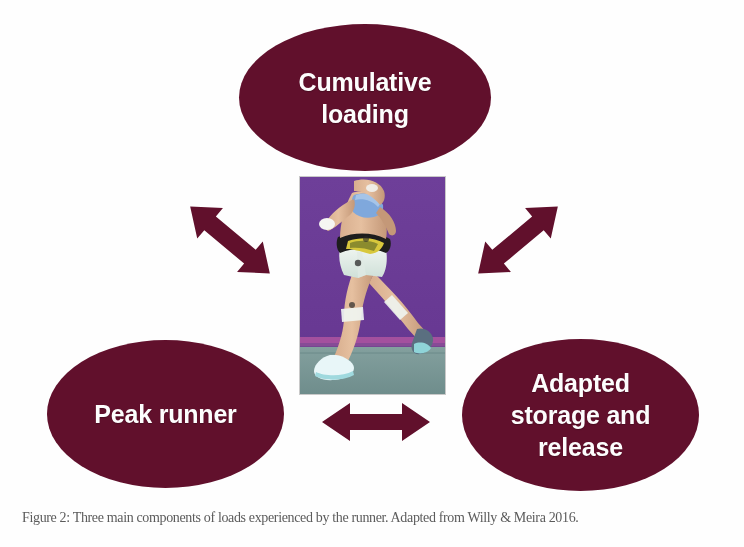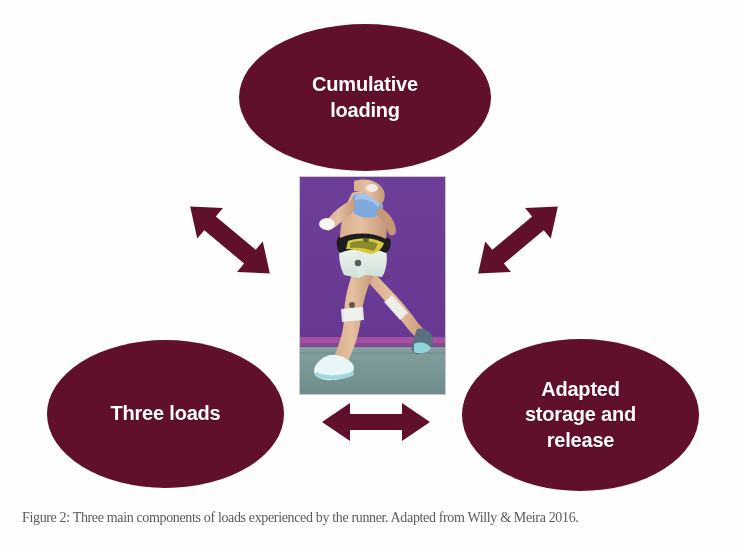--- a/index.html
+++ b/index.html
@@ -30,21 +30,21 @@
     background: #61102c;
     display: flex;
     align-items: center;
     justify-content: center;
     box-sizing: border-box;
   }
   .ellipse-label {
     color: #fdfdfd;
     font-family: "Liberation Sans", sans-serif;
     font-weight: bold;
-    font-size: 20px;
+    font-size: 25px;
     line-height: 1.28;
     text-align: center;
     letter-spacing: -0.2px;
     white-space: pre-line;
     text-shadow: 0 1px 1px rgba(0,0,0,0.25);
   }
 
   #ellipse-cumulative-loading {
     left: 239px; top: 24px;
     width: 252px; height: 147px;
@@ -98,21 +98,21 @@
 <body>
 
 <div id="figure-root">
 
   <div class="ellipse" id="ellipse-cumulative-loading">
     <span class="ellipse-label">Cumulative
 loading</span>
   </div>
 
   <div class="ellipse" id="ellipse-peak-loads">
-    <span class="ellipse-label">Three loads</span>
+    <span class="ellipse-label">Peak runner</span>
   </div>
 
   <div class="ellipse" id="ellipse-energy-storage">
     <span class="ellipse-label">Adapted
 storage and
 release</span>
   </div>
 
   <div id="runner-photo">
     <svg width="145" height="217" viewBox="0 0 145 217">

